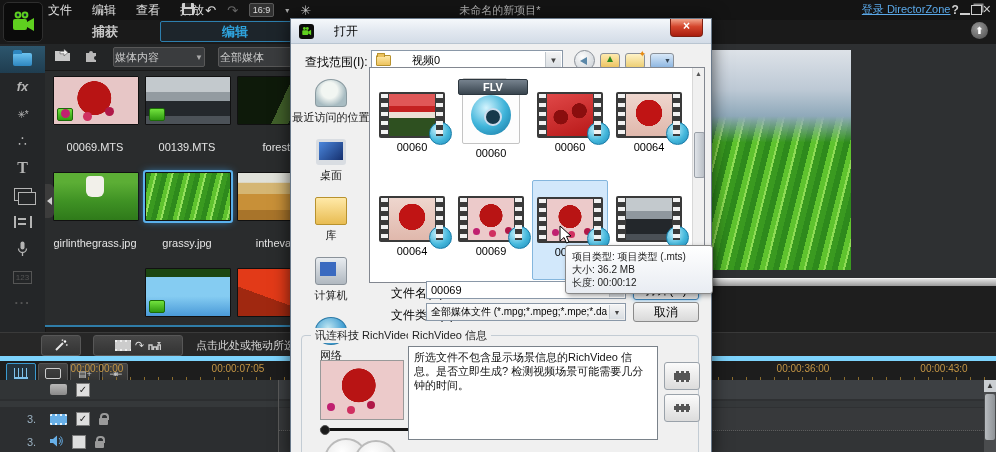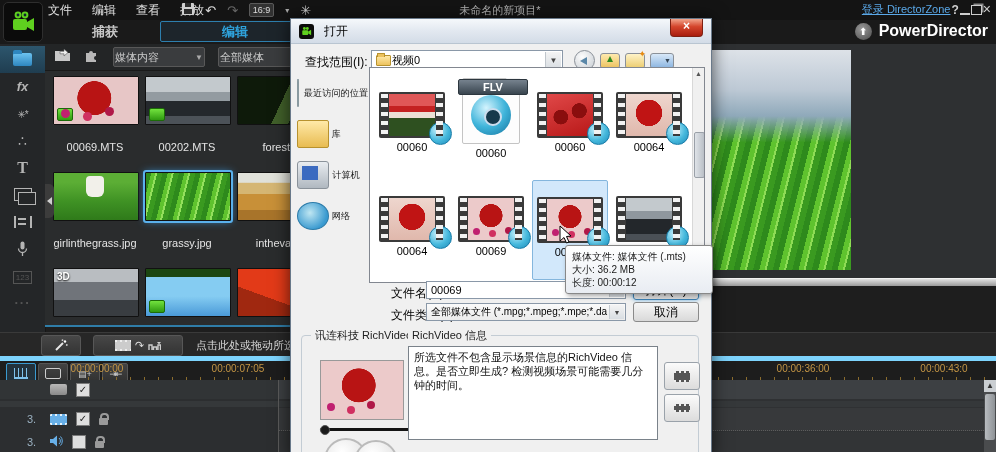--- a/index.html
+++ b/index.html
@@ -107,40 +107,40 @@
           background-size:100% 2px;background-position:0 0,0 9px;background-repeat:no-repeat;}
   .cb{width:12px;height:12px;background:#dedede;border:1px solid #7a7a7a;font-size:10px;line-height:12px;text-align:center;color:#222;}
   .lock{width:9px;height:7px;background:#9a9a9a;border-radius:1px;position:relative;margin-top:5px;}
   .lock::before{content:'';position:absolute;left:1px;top:-5px;width:5px;height:5px;border:2px solid #9a9a9a;border-bottom:none;border-radius:4px 4px 0 0;}
   .vsb{position:absolute;right:0;top:380px;width:12px;height:72px;background:#4a4c4e;}
   .vsb .arr{position:absolute;left:0;top:0;width:12px;height:12px;background:#caced2;color:#333;font-size:8px;text-align:center;line-height:12px;}
   .vsb .thumbv{position:absolute;left:1px;top:14px;width:10px;height:46px;background:linear-gradient(90deg,#b8bcc0,#8e9296);border-radius:2px;}
 
   
   .dlg{position:absolute;left:290px;top:18px;width:420px;height:440px;background:#f0f0f0;border:1px solid #69798a;box-shadow:0 0 16px rgba(0,0,0,.65);z-index:50;font-size:12px;color:#000;}
-  .dtitle{position:relative;height:24px;background:linear-gradient(#f5f8fb,#e2e8f0 50%,#d3dce7);border-bottom:1px solid #b9c5d1;display:flex;align-items:center;gap:10px;padding-left:8px;}
+  .dtitle{position:relative;height:24px;background:linear-gradient(#f5f8fb,#e2e8f0 50%,#d3dce7);border-bottom:1px solid #b9c5d1;display:flex;align-items:center;gap:20px;padding-left:8px;}
   .dico{width:15px;height:15px;background:#0c0c0c;border-radius:3px;display:flex;align-items:center;justify-content:center;}
   .dclose{position:absolute;right:8px;top:0;width:31px;height:17px;background:linear-gradient(#f2a58c,#d4452c 45%,#a81d0e);border:1px solid #7e2012;border-top:none;border-radius:0 0 4px 4px;color:#fff;text-align:center;}
   .dclose::before{content:'×';font-weight:bold;font-size:12px;line-height:15px;}
   .drow-label{position:absolute;color:#000;}
-  .lookin-combo{position:absolute;left:80px;top:31px;width:192px;height:21px;background:#fff;border:1px solid #8a98a8;display:flex;align-items:center;gap:1px;padding-left:4px;box-sizing:border-box;font-size:11px;}
+  .lookin-combo{position:absolute;left:80px;top:31px;width:192px;height:21px;background:#fff;border:1px solid #8a98a8;display:flex;align-items:center;gap:21px;padding-left:4px;box-sizing:border-box;font-size:11px;}
   .lookin-combo .dd{position:absolute;right:1px;top:1px;bottom:1px;width:15px;background:linear-gradient(#f4f4f4,#d8dde2);border-left:1px solid #c0c6cc;color:#444;font-size:8px;text-align:center;line-height:18px;}
   .folder-sm{width:13px;height:9px;background:linear-gradient(#ffe9a8,#ecc25e);border:1px solid #b8922e;border-radius:1px;position:relative;}
   .folder-sm::before{content:'';position:absolute;left:0;top:-3px;width:6px;height:3px;background:#ecc25e;border:1px solid #b8922e;border-bottom:none;border-radius:1px 1px 0 0;}
   .dnav{position:absolute;left:283px;top:31px;display:flex;gap:5px;align-items:center;}
   .nv{border:1px solid #8a9098;border-radius:3px;}
   .nv-back{width:19px;height:19px;border-radius:50%;background:radial-gradient(circle at 38% 32%,#fdfdfd,#c4cad0);position:relative;}
   .nv-back::before{content:'';position:absolute;left:5px;top:6px;border-top:4px solid transparent;border-bottom:4px solid transparent;border-right:7px solid #5a87a8;}
   .nv-up{width:18px;height:14px;background:linear-gradient(#ffeaae,#ecc25e);position:relative;}
   .nv-up::before{content:'';position:absolute;left:6px;top:2px;border-left:3px solid transparent;border-right:3px solid transparent;border-bottom:6px solid #2f8a1e;}
   .nv-new{width:18px;height:14px;background:linear-gradient(#fff3c8,#eccc6e);position:relative;}
   .nv-new::before{content:'✦';position:absolute;right:-2px;top:-5px;color:#e88a10;font-size:9px;}
   .nv-views{width:24px;height:16px;background:linear-gradient(#d8e8f8,#8ab4e0);display:flex;align-items:center;justify-content:flex-end;padding-right:2px;box-sizing:border-box;color:#345;font-size:7px;}
   .places{position:absolute;left:6px;top:60px;width:68px;display:flex;flex-direction:column;align-items:center;gap:13px;}
-  .place{display:flex;flex-direction:row;align-items:center;gap:2px;font-size:10px;color:#1a1a1a;width:68px;}
+  .place{display:flex;flex-direction:column;align-items:center;gap:2px;font-size:12px;color:#1a1a1a;width:68px;}
   .place .plbl{white-space:nowrap;transform:scale(.92);}
   .pli{width:30px;height:26px;border-radius:3px;}
   .pl-recent{background:radial-gradient(circle at 45% 40%,#f2f6f2 35%,#a8bcc2 70%);border:1px solid #8a9aa0;border-radius:50% 50% 4px 4px;}
   .pl-desktop{background:linear-gradient(135deg,#4a86dc,#16306e);border:3px solid #d9dde2;border-bottom-width:5px;box-sizing:border-box;}
   .pl-lib{background:linear-gradient(#ffe9a8,#e8bc52);border:1px solid #b8922e;border-radius:2px;}
   .pl-comp{background:linear-gradient(#e8ecf0,#b0b8c0);border:1px solid #8a929a;position:relative;}
   .pl-comp::before{content:'';position:absolute;left:4px;top:4px;right:10px;bottom:8px;background:#3a6ac0;}
   .pl-net{background:radial-gradient(circle at 40% 38%,#bfe6f2,#3a9ad0 70%);border:1px solid #2a7aa8;border-radius:50%;}
   .flist{position:absolute;left:78px;top:48px;width:334px;height:214px;background:#fff;border:1px solid #828790;overflow:hidden;}
   .fsb{position:absolute;right:0;top:0;width:11px;height:100%;background:#f0f0f0;border-left:1px solid #d8d8d8;}
@@ -229,21 +229,20 @@
     <span class="btn-min"></span>
     <span class="btn-restore"></span>
     <span class="btn-close"></span>
   </div>
 
   <div class="tabbar">
     <div class="tab-cap">捕获</div>
     <div class="tab-edit">编辑</div>
     <div class="brand">
       <span class="up">⬆</span>
-      <span>PowerDirector</span>
     </div>
   </div>
 
   <div class="rooms">
     <div class="room sel">
         <span class="ic-folder"></span>
       </div>
     <div class="room">
         <span class="g-fx"></span>
       </div>
@@ -303,43 +302,37 @@
         <div class="mcell" style="left: 8px; top: 6px;">
           <div class="mthumb img-decor">
             <span class="hd"></span>
           </div>
           <div class="mlabel">00069.MTS</div>
         </div>
         <div class="mcell" style="left: 100px; top: 6px;">
           <div class="mthumb img-car">
             <span class="hd"></span>
           </div>
-          <div class="mlabel">00202.MTS</div>
+          <div class="mlabel">00139.MTS</div>
         </div>
         <div class="mcell" style="left: 192px; top: 6px;">
           <div class="mthumb img-forest"></div>
           <div class="mlabel">forest.j</div>
         </div>
         <div class="mcell" style="left: 8px; top: 102px;">
           <div class="mthumb img-girl"></div>
           <div class="mlabel">girlinthegrass.jpg</div>
         </div>
         <div class="mcell sel" style="left: 100px; top: 102px;">
           <div class="mthumb img-grass"></div>
           <div class="mlabel">grassy.jpg</div>
         </div>
         <div class="mcell" style="left: 192px; top: 102px;">
           <div class="mthumb img-valley"></div>
           <div class="mlabel">inthevalle</div>
-        </div>
-        <div class="mcell" style="left: 8px; top: 198px;">
-          <div class="mthumb img-bikes">
-            <span class="tag3d">3D</span>
-          </div>
-          <div class="mlabel"></div>
         </div>
         <div class="mcell" style="left: 100px; top: 198px;">
           <div class="mthumb img-sky">
             <span class="hd"></span>
           </div>
           <div class="mlabel"></div>
         </div>
         <div class="mcell" style="left: 192px; top: 198px;">
           <div class="mthumb img-umbrella"></div>
           <div class="mlabel"></div>
@@ -454,20 +447,24 @@
       <span class="nv nv-new"></span>
       <span class="nv nv-views">▼</span>
     </div>
 
     <div class="places" id="places">
         <div class="place">
           <span class="pli pl-recent"></span>
           <span class="plbl">最近访问的位置</span>
         </div>
         <div class="place">
+          <span class="pli pl-desktop"></span>
+          <span class="plbl">桌面</span>
+        </div>
+        <div class="place">
           <span class="pli pl-lib"></span>
           <span class="plbl">库</span>
         </div>
         <div class="place">
           <span class="pli pl-comp"></span>
           <span class="plbl">计算机</span>
         </div>
         <div class="place">
           <span class="pli pl-net"></span>
           <span class="plbl">网络</span>
@@ -533,21 +530,21 @@
           <div class="fname">00060</div>
         </div>
       <div class="fsb">
         <div class="a up">▲</div>
         <div class="th"></div>
         <div class="a dn">▼</div>
       </div>
     </div>
 
     <div class="tip" id="tip">
-        <div>媒体文件: 媒体文件 (.mts)</div>
+        <div>项目类型: 项目类型 (.mts)</div>
         <div>大小: 36.2 MB</div>
         <div>长度: 00:00:12</div>
       </div>
     <svg class="cursor" width="14" height="20" viewBox="0 0 14 20">
       <polygon points="1,1 1,16 5,12.5 7.5,18 10,17 7.5,11.5 12,11" fill="#fff" stroke="#000" stroke-width="1"></polygon>
     </svg>
 
     <span class="drow-label" style="left:100px;top:266px;">文件名(N):</span>
     <div class="cmb" style="left:135px;top:262px;width:200px;">
       <span>00069</span>

